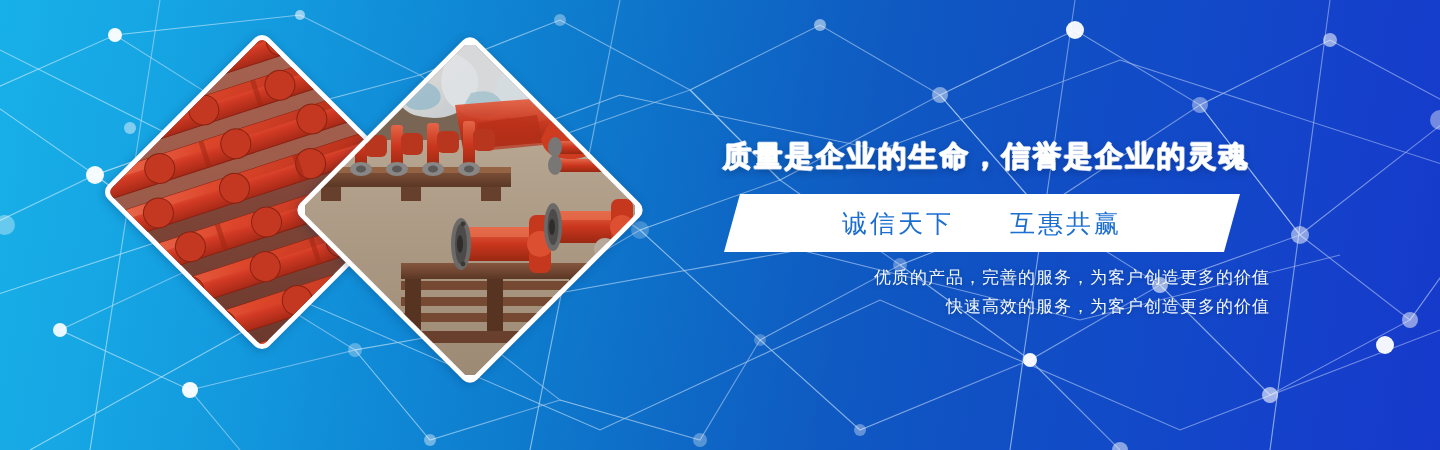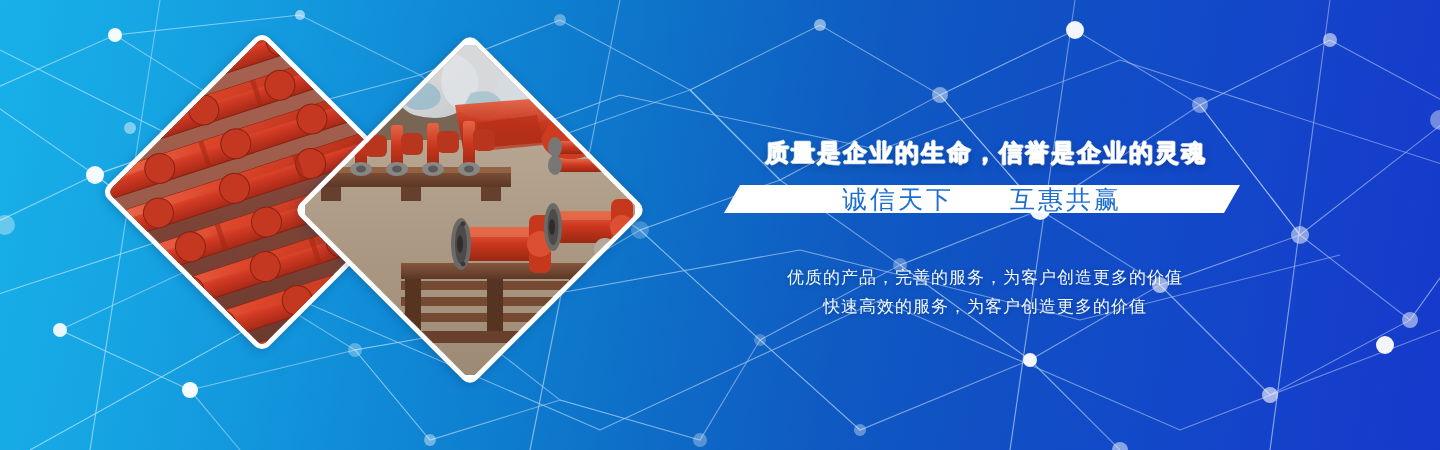--- a/index.html
+++ b/index.html
@@ -90,41 +90,41 @@
     z-index: 3;
   }
 
   
   .headline {
     position: absolute;
     left: 716px;
     top: 137px;
     width: 540px;
     text-align: center;
-    font-size: 24px;
+    font-size: 29px;
     font-weight: bold;
     letter-spacing: 2px;
     color: #ffffff;
     white-space: nowrap;
     text-shadow:
        1px 0 0 rgba(255,255,255,.75),
       -1px 0 0 rgba(255,255,255,.75),
        0 1px 0 rgba(255,255,255,.75),
        0 -1px 0 rgba(255,255,255,.75),
        0 3px 7px rgba(4, 28, 78, .45);
     font-family: Liberation Mono, monospace;
   }
 
   
   .ribbon {
     position: absolute;
     left: 724px;
-    top: 185px;
+    top: 194px;
     width: 516px;
-    height: 28px;
+    height: 58px;
     background: #ffffff;
     clip-path: polygon(16px 0, 100% 0, calc(100% - 16px) 100%, 0 100%);
     box-shadow: 0 2px 8px rgba(4, 28, 78, .22);
     text-decoration: underline;
   }
   .ribbon-text {
     position: absolute;
     inset: 0;
     display: flex;
     align-items: center;
@@ -143,20 +143,21 @@
     width: 570px;
     text-align: center;
   }
   .subline {
     font-size: 17px;
     line-height: 29px;
     letter-spacing: 1px;
     color: #f2f8ff;
     white-space: nowrap;
     text-shadow: 0 1px 4px rgba(4, 28, 78, .35);
+    text-align: right;
   }
 </style>
 </head>
 <body>
 
 <div class="banner">
 
   <svg class="net" viewBox="0 0 1440 450" preserveAspectRatio="none">
     <defs>
       <linearGradient id="lineFade" x1="0" y1="0" x2="1" y2="0">

